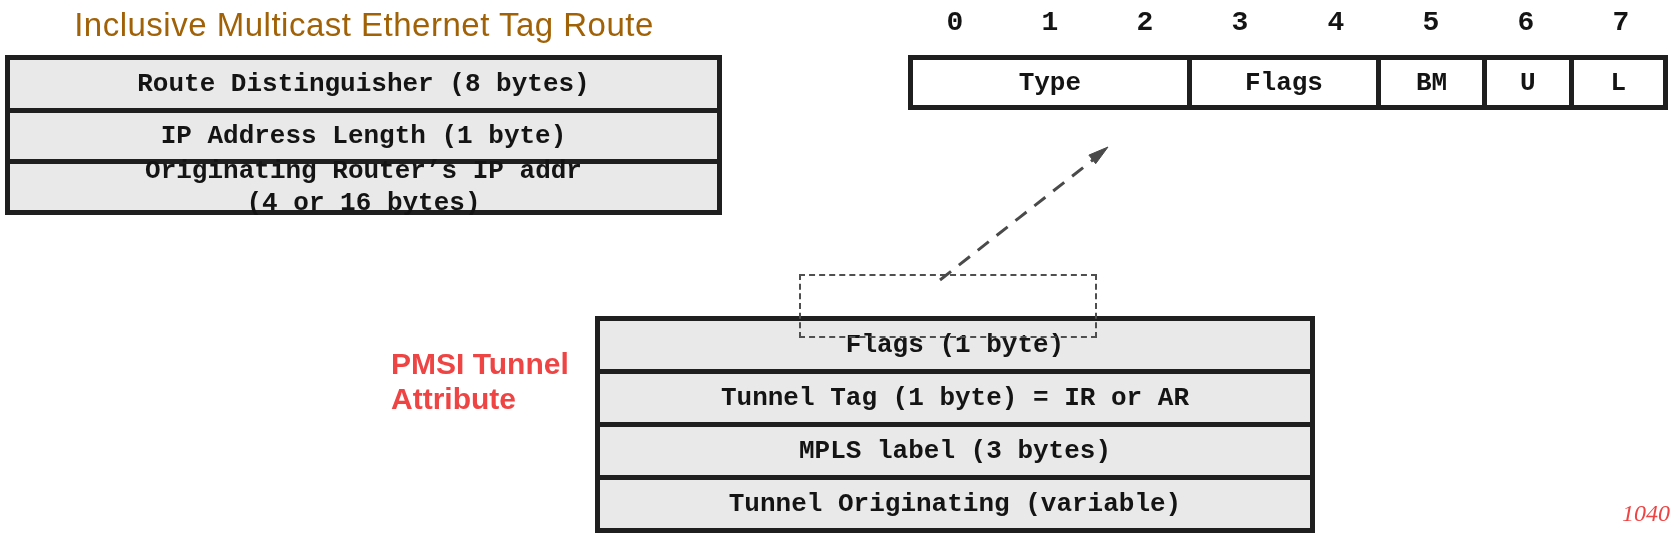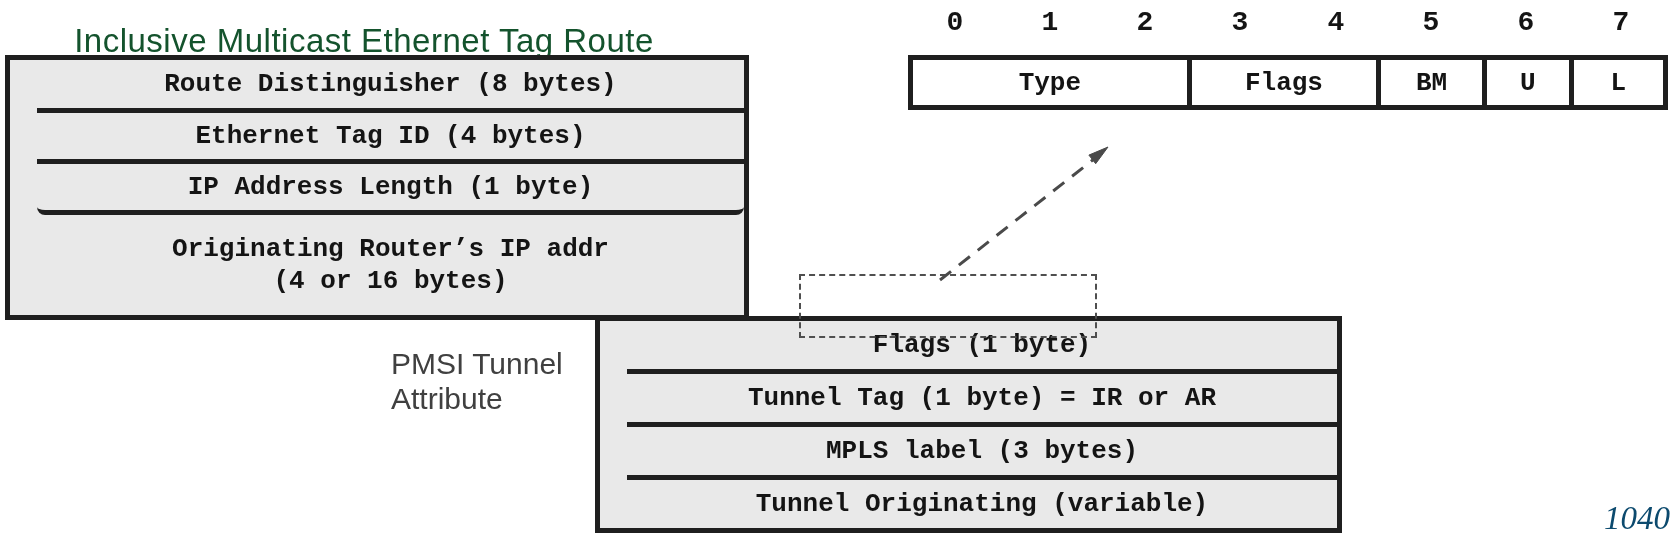--- a/index.html
+++ b/index.html
@@ -3,41 +3,41 @@
 <meta charset="utf-8">
 <style>
   :root{
     --ink:#1f1f1f; --box-fill:#e9e9e9; --bit-box-fill:#ffffff;
     --dash:#4f4f4f; --text:#141414;
   }
   html,body{margin:0;padding:0;background:#fff;}
   .canvas{position:relative;width:1675px;height:542px;background:#fff;overflow:hidden;
           font-family:"Liberation Sans",sans-serif;color:var(--text);}
 
-  .title{position:absolute;left:5px;top:22px;width:718px;text-align:center;
-         font-size:33px;letter-spacing:0.5px;color:#14532d;}
+  .title{position:absolute;left:5px;top:6px;width:718px;text-align:center;
+         font-size:33px;letter-spacing:0.5px;color:#a16207;}
 
-  .fieldbox{position:absolute;border:5px solid var(--ink);background:var(--box-fill);padding-left:27px;}
+  .fieldbox{position:absolute;border:5px solid var(--ink);background:var(--box-fill);}
   .fieldbox .frow{display:flex;align-items:center;justify-content:center;
          border-bottom:5px solid var(--ink);
          font-family:"Liberation Mono","DejaVu Sans Mono",monospace;
          font-weight:bold;font-size:26px;white-space:pre-line;text-align:center;line-height:1.25;}
   .fieldbox .frow:last-child{border-bottom:none;}
 
   .route-box{left:5px;top:55px;width:707px;z-index:3;}
   .route-box .frow:nth-child(1){height:48px;}
   .route-box .frow:nth-child(2){height:46px;}
   .route-box .frow:nth-child(3){height:46px;border-radius:8px;}
   .route-box .frow:nth-child(4){height:100px;text-align:center;}
 
   .pmsi-box{left:595px;top:284px;width:710px;z-index:1;margin-top:32px;}
   .pmsi-box .frow{height:48px;}
 
   .pmsi-label{position:absolute;left:391px;top:346px;font-size:30px;line-height:1.18;
-         white-space:pre-line;color:#404040;z-index:2;}
+         white-space:pre-line;color:#ef4444;z-index:2;font-weight:bold;}
 
   .bit-numbers{position:absolute;left:0;top:7px;height:32px;z-index:2;
          font-family:"Liberation Mono","DejaVu Sans Mono",monospace;font-weight:bold;font-size:28px;}
   .bit-num{position:absolute;top:0;width:44px;text-align:center;}
 
   .flags-box{position:absolute;left:908px;top:55px;width:760px;height:55px;
          border:5px solid var(--ink);background:var(--bit-box-fill);
          display:flex;box-sizing:border-box;z-index:2;}
   .flags-cell{display:flex;align-items:center;justify-content:center;
          font-family:"Liberation Mono","DejaVu Sans Mono",monospace;
@@ -45,39 +45,38 @@
   .flags-cell + .flags-cell{border-left:5px solid var(--ink);}
   .cell-rsvd{flex:285 0 0;} .cell-type{flex:192 0 0;} .cell-bm{flex:105 0 0;}
   .cell-u{flex:85 0 0;} .cell-l{flex:93 0 0;}
 
   .dashed-rect{position:absolute;left:799px;top:274px;width:294px;height:60px;
          border:2px dashed var(--dash);z-index:4;background:transparent;}
 
   .arrow-svg{position:absolute;left:0;top:0;width:1675px;height:542px;z-index:4;pointer-events:none;}
 
   .page-number{position:absolute;left:1570px;top:500px;width:100px;text-align:right;
-         font-family:"Liberation Serif",serif;font-style:italic;font-size:33px;color:#0c4a6e;}
+         font-family:"Liberation Serif",serif;font-style:italic;font-size:24px;color:#ef4444;}
 </style>
 </head>
 <body>
 
 <div class="canvas">
 
   <div class="title">Inclusive Multicast Ethernet Tag Route</div>
 
   <div class="fieldbox pmsi-box">
     <div class="frow">Flags (1 byte)</div>
     <div class="frow">Tunnel Tag (1 byte) = IR or AR</div>
     <div class="frow">MPLS label (3 bytes)</div>
     <div class="frow">Tunnel Originating (variable)</div>
   </div>
 
   <div class="fieldbox route-box">
     <div class="frow">Route Distinguisher (8 bytes)</div>
-    <div class="frow">Ethernet Tag ID (4 bytes)</div>
     <div class="frow">IP Address Length (1 byte)</div>
     <div class="frow">Originating Router’s IP addr
 (4 or 16 bytes)</div>
   </div>
 
   <div class="pmsi-label">PMSI Tunnel
 Attribute</div>
 
   <div class="bit-numbers">
     <span class="bit-num" style="left:933px">0</span>

